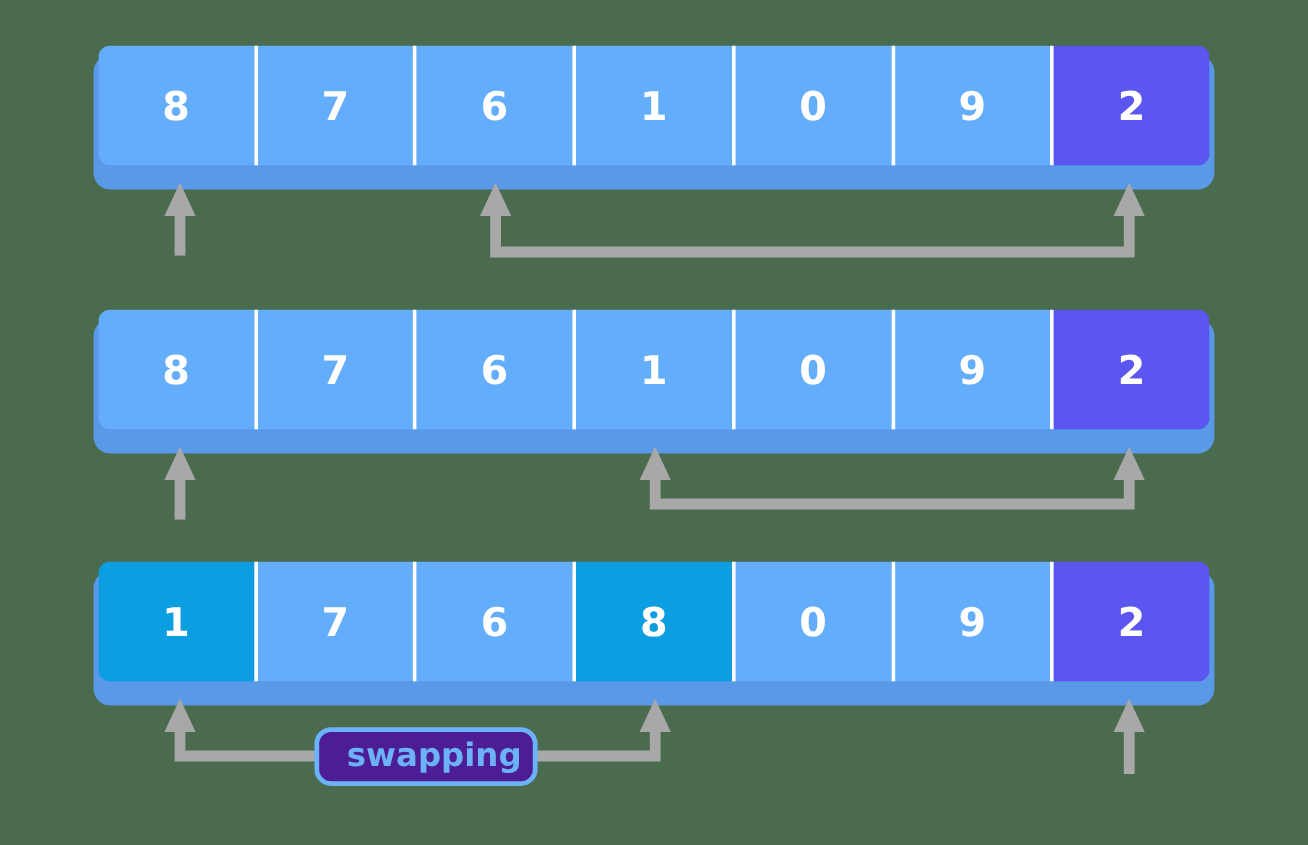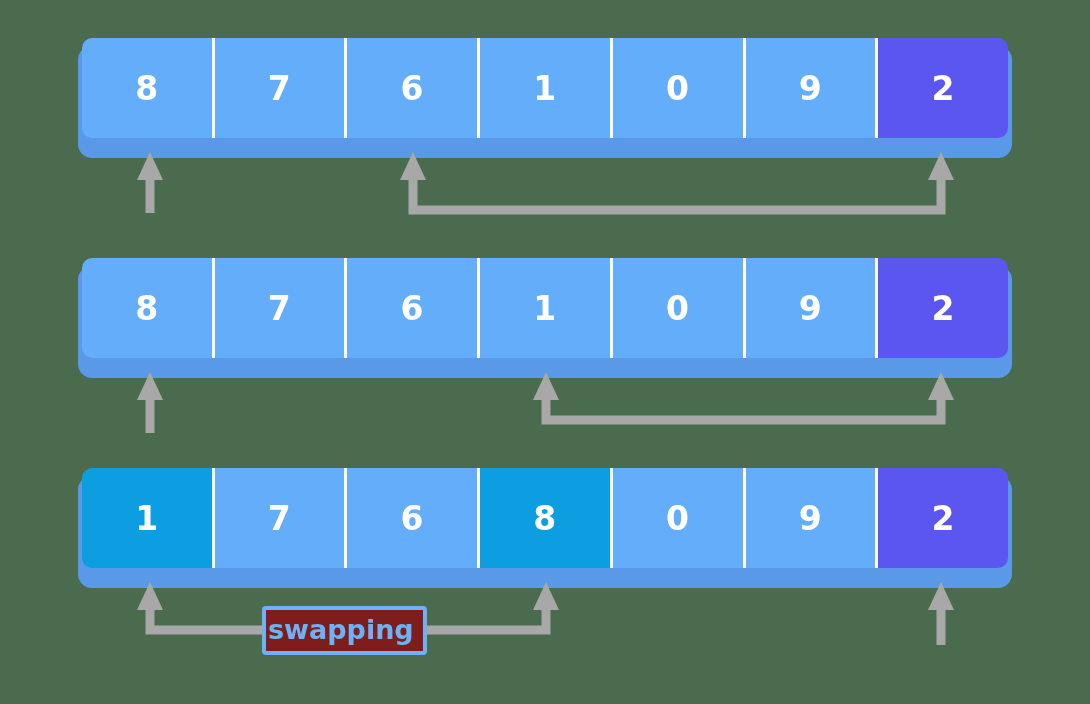--- a/index.html
+++ b/index.html
@@ -71,28 +71,28 @@
     left: 0;
     top: 0;
     width: 1090px;
     height: 704px;
     pointer-events: none;
   }
 
   
   .tag {
     position: absolute;
-    background: #7f1d1d;
+    background: #4c1d95;
     border: 4px solid #6cb2f7;
-    border-radius: 4px;
+    border-radius: 14px;
     color: #6cb2f7;
     font-size: 27px;
     font-weight: bold;
     line-height: 1;
-    padding: 6px 9px 8px 2px;
+    padding: 6px 9px 8px 23px;
     white-space: nowrap;
   }
 </style>
 </head>
 <body>
 
 <div id="stage">
 
   <div class="row" style="top:38px;">
     <div class="row-shadow"></div>

